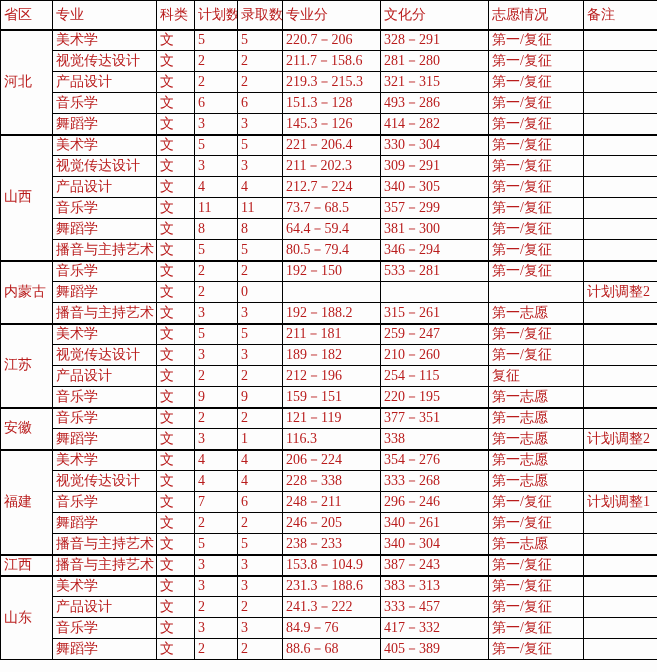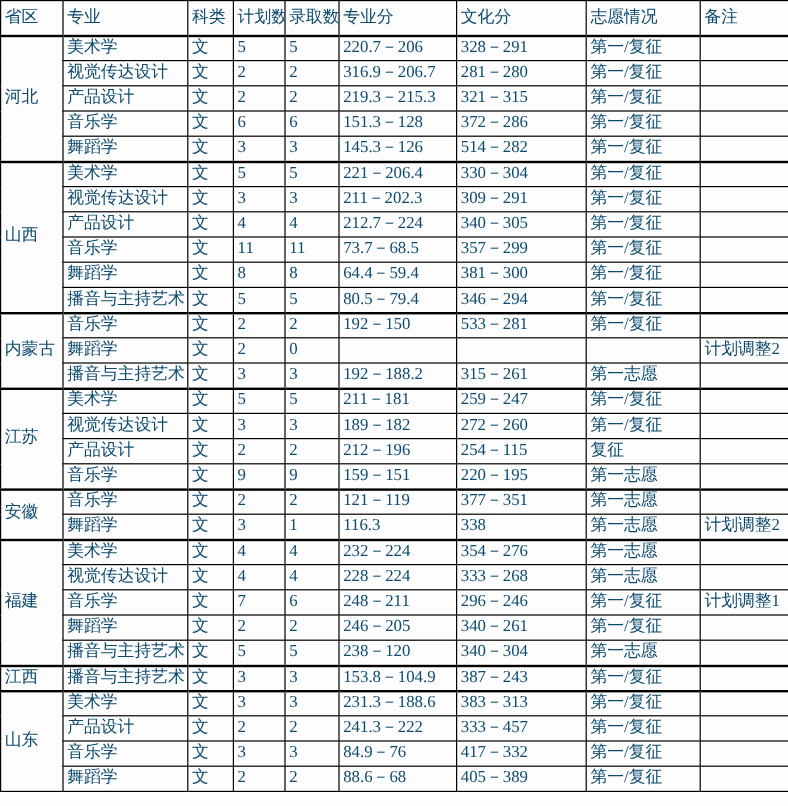--- a/index.html
+++ b/index.html
@@ -13,21 +13,21 @@
     height: 672px;
     overflow: hidden;
     background: #fdfdfd;
   }
   table.score-table {
     border-collapse: collapse;
     table-layout: fixed;
     width: 657px;
     height: 484px;
     font-size: 14px;
-    color: #0c4a6e;
+    color: #b91c1c;
   }
   table.score-table th,
   table.score-table td {
     border: 1px solid #000;
     padding: 0 3px;
     text-align: left;
     vertical-align: middle;
     font-weight: normal;
     white-space: nowrap;
     overflow: hidden;
@@ -78,52 +78,52 @@
           <td>220.7－206</td>
           <td>328－291</td>
           <td>第一/复征</td>
           <td></td>
         </tr>
         <tr>
           <td>视觉传达设计</td>
           <td>文</td>
           <td>2</td>
           <td>2</td>
-          <td>316.9－206.7</td>
+          <td>211.7－158.6</td>
           <td>281－280</td>
           <td>第一/复征</td>
           <td></td>
         </tr>
         <tr>
           <td>产品设计</td>
           <td>文</td>
           <td>2</td>
           <td>2</td>
           <td>219.3－215.3</td>
           <td>321－315</td>
           <td>第一/复征</td>
           <td></td>
         </tr>
         <tr>
           <td>音乐学</td>
           <td>文</td>
           <td>6</td>
           <td>6</td>
           <td>151.3－128</td>
-          <td>372－286</td>
+          <td>493－286</td>
           <td>第一/复征</td>
           <td></td>
         </tr>
         <tr>
           <td>舞蹈学</td>
           <td>文</td>
           <td>3</td>
           <td>3</td>
           <td>145.3－126</td>
-          <td>514－282</td>
+          <td>414－282</td>
           <td>第一/复征</td>
           <td></td>
         </tr>
         <tr class="group-start">
           <td class="province" rowspan="6">山西</td>
           <td>美术学</td>
           <td>文</td>
           <td>5</td>
           <td>5</td>
           <td>221－206.4</td>
@@ -222,21 +222,21 @@
           <td>259－247</td>
           <td>第一/复征</td>
           <td></td>
         </tr>
         <tr>
           <td>视觉传达设计</td>
           <td>文</td>
           <td>3</td>
           <td>3</td>
           <td>189－182</td>
-          <td>272－260</td>
+          <td>210－260</td>
           <td>第一/复征</td>
           <td></td>
         </tr>
         <tr>
           <td>产品设计</td>
           <td>文</td>
           <td>2</td>
           <td>2</td>
           <td>212－196</td>
           <td>254－115</td>
@@ -273,31 +273,31 @@
           <td>338</td>
           <td>第一志愿</td>
           <td>计划调整2</td>
         </tr>
         <tr class="group-start">
           <td class="province" rowspan="5">福建</td>
           <td>美术学</td>
           <td>文</td>
           <td>4</td>
           <td>4</td>
-          <td>232－224</td>
+          <td>206－224</td>
           <td>354－276</td>
           <td>第一志愿</td>
           <td></td>
         </tr>
         <tr>
           <td>视觉传达设计</td>
           <td>文</td>
           <td>4</td>
           <td>4</td>
-          <td>228－224</td>
+          <td>228－338</td>
           <td>333－268</td>
           <td>第一志愿</td>
           <td></td>
         </tr>
         <tr>
           <td>音乐学</td>
           <td>文</td>
           <td>7</td>
           <td>6</td>
           <td>248－211</td>
@@ -313,21 +313,21 @@
           <td>246－205</td>
           <td>340－261</td>
           <td>第一/复征</td>
           <td></td>
         </tr>
         <tr>
           <td>播音与主持艺术</td>
           <td>文</td>
           <td>5</td>
           <td>5</td>
-          <td>238－120</td>
+          <td>238－233</td>
           <td>340－304</td>
           <td>第一志愿</td>
           <td></td>
         </tr>
         <tr class="group-start">
           <td class="province" rowspan="1">江西</td>
           <td>播音与主持艺术</td>
           <td>文</td>
           <td>3</td>
           <td>3</td>

